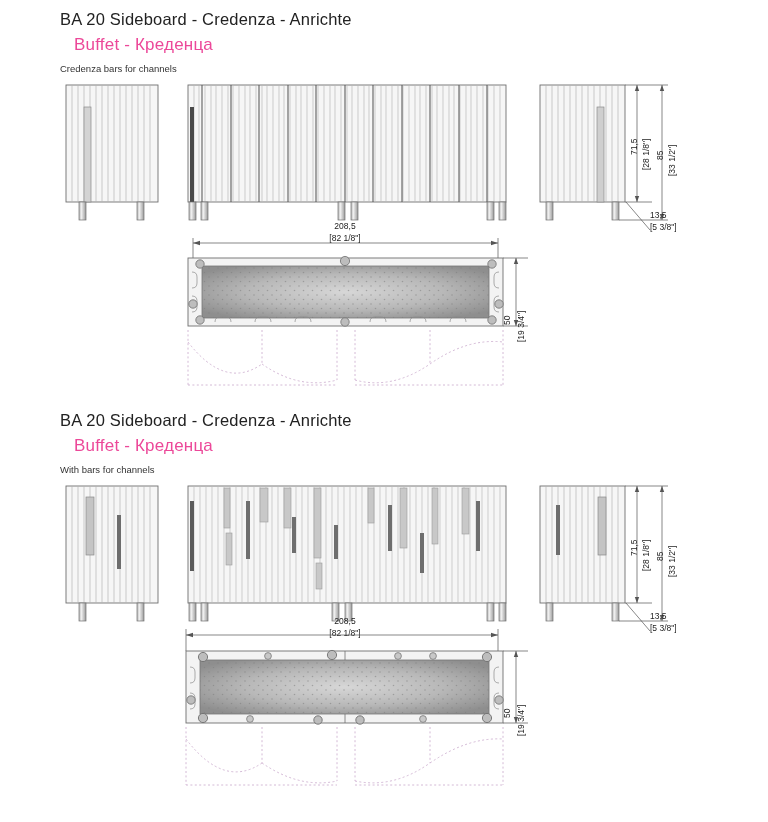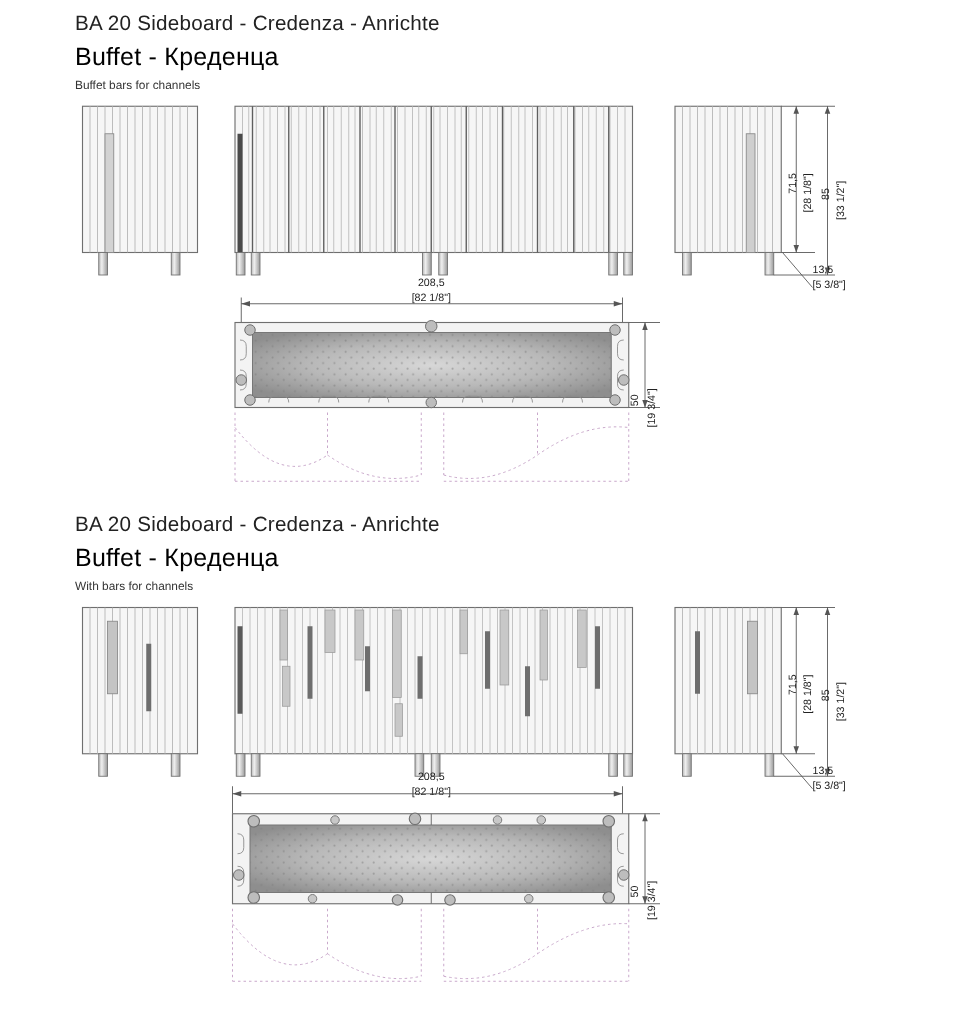--- a/index.html
+++ b/index.html
@@ -24,24 +24,25 @@
   .block { position: absolute; }
 
   
   .title-main {
     font-size: 16.5px;
     letter-spacing: .2px;
     color: #222;
     white-space: nowrap;
   }
   .title-sub {
-    font-size: 20px;
+    font-size: 17px;
     letter-spacing: .2px;
-    color: #000000;
+    color: #ec4899;
     white-space: nowrap;
+    margin-left: 14px;
   }
   .caption {
     font-size: 9.5px;
     color: #333;
     white-space: nowrap;
   }
 
   
   .dim-text {
     position: absolute;
@@ -57,21 +58,21 @@
 </style>
 </head>
 <body>
 
 <div class="sheet">
 
   <div class="block" style="left:60px; top:10px;">
     <div class="title-main">BA 20 Sideboard - Credenza - Anrichte</div>
     <div class="title-sub" style="margin-top:6px;">Buffet - Креденца</div>
   </div>
-  <div class="block caption" style="left:60px; top:63px;">Buffet bars for channels</div>
+  <div class="block caption" style="left:60px; top:63px;">Credenza bars for channels</div>
 
   <div class="block" style="left:0px; top:70px;">
     <svg width="768" height="160" viewBox="0 0 768 160">
       <defs>
         <linearGradient id="legGrad1" x1="0" y1="0" x2="1" y2="0">
           <stop offset="0%" stop-color="#b9b9b9"></stop>
           <stop offset="35%" stop-color="#efefef"></stop>
           <stop offset="100%" stop-color="#9a9a9a"></stop>
         </linearGradient>
       </defs>

